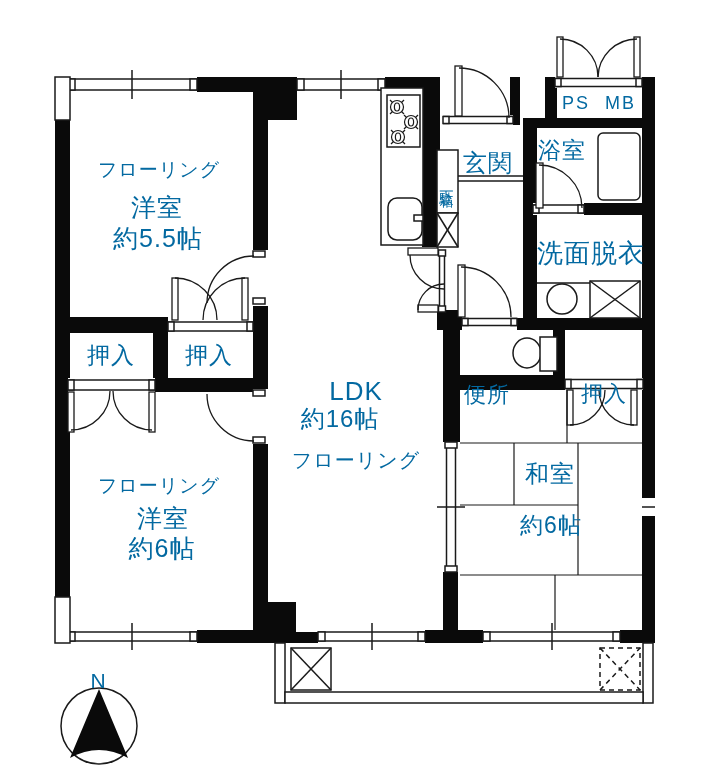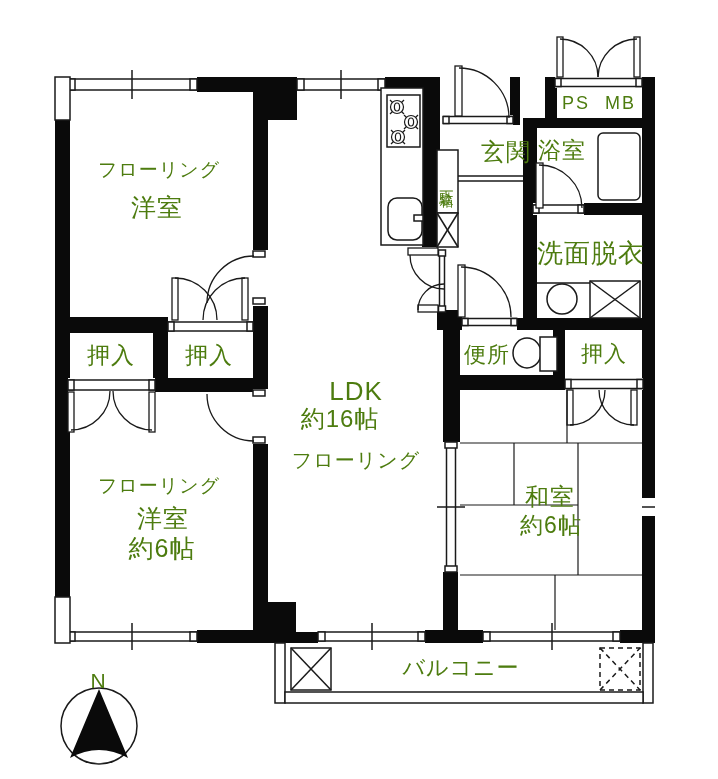--- a/index.html
+++ b/index.html
@@ -1,22 +1,22 @@
 <!DOCTYPE html>
 <html><head>
 <meta charset="utf-8">
 <style>
   html,body{margin:0;padding:0;background:#fff;}
   #plan{position:relative;width:718px;height:779px;background:#ffffff;overflow:hidden;
         font-family:"Liberation Sans","DejaVu Sans",sans-serif;color:#111;}
   #plan svg{position:absolute;left:0;top:0;}
   .label{position:absolute;transform:translate(-50%,-50%);white-space:nowrap;
-         color:#4d7c0f;letter-spacing:1px;line-height:1;}
+         color:#0369a1;letter-spacing:1px;line-height:1;}
   .fs26{font-size:26px;} .fs25{font-size:25px;text-align:center;} .fs24{font-size:24px;}
-  .fs23{font-size:23px;} .fs22{font-size:22px;} .fs21{font-size:26px;}
+  .fs23{font-size:23px;} .fs22{font-size:22px;margin-top:40px;} .fs21{font-size:26px;}
   .fs20{font-size:20px;} .fs19{font-size:19px;} .fs18{font-size:18px;}
   .vert{writing-mode:vertical-rl;text-orientation:upright;font-size:14px;letter-spacing:2px;}
   .psmb{word-spacing:8px;letter-spacing:2px;}
   .north{font-size:21px;letter-spacing:0;}
 </style>
 </head>
 <body>
 
 <div id="plan">
 <svg width="718" height="779" viewBox="0 0 718 779">
@@ -311,38 +311,38 @@
   </g>
 
   <g>
     <circle cx="99" cy="726" r="38" stroke="#1a1a1a" stroke-width="1.5" fill="none"></circle>
     <path d="M99,689 L128,758 Q99,742 70,758 Z" fill="#0a0a0a"></path>
   </g>
 </svg>
 
   <div class="label fs19" style="left:159px;top:169px;">フローリング</div>
   <div class="label fs25" style="left:157px;top:207px;">洋室</div>
+  <div class="label fs25" style="left:158px;top:238px;">約5.5帖</div>
 
   <div class="label fs23" style="left:111px;top:355px;">押入</div>
   <div class="label fs23" style="left:209px;top:355px;">押入</div>
 
   <div class="label fs19" style="left:159px;top:485px;">フローリング</div>
   <div class="label fs25" style="left:163px;top:518px;">洋室</div>
   <div class="label fs25" style="left:162px;top:548px;">約6帖</div>
 
   <div class="label fs26" style="left:356px;top:391px;">LDK</div>
   <div class="label fs24" style="left:340px;top:419px;">約16帖</div>
   <div class="label fs20" style="left:356px;top:460px;">フローリング</div>
 
-  <div class="label fs24" style="left:488px;top:152px;margin-left:18px;">玄関</div>
+  <div class="label fs24" style="left:488px;top:163px;">玄関</div>
   <div class="label vert" style="left:447px;top:182px;">下駄箱</div>
   <div class="label fs18 psmb" style="left:599px;top:103px;">PS MB</div>
   <div class="label fs23" style="left:562px;top:150px;">浴室</div>
   <div class="label fs21" style="left:591px;top:253px;">洗面脱衣</div>
   <div class="label fs22" style="left:487px;top:355px;">便所</div>
   <div class="label fs22" style="left:604px;top:354px;">押入</div>
 
-  <div class="label fs24" style="left:550px;top:497px;text-align:center;">和室</div>
+  <div class="label fs24" style="left:550px;top:474px;text-align:center;">和室</div>
   <div class="label fs23" style="left:551px;top:525px;">約6帖</div>
 
-  <div class="label fs22" style="left:461px;top:668px;">バルコニー</div>
   <div class="label north" style="left:98px;top:680px;">N</div>
 </div>
 
 </body></html>

